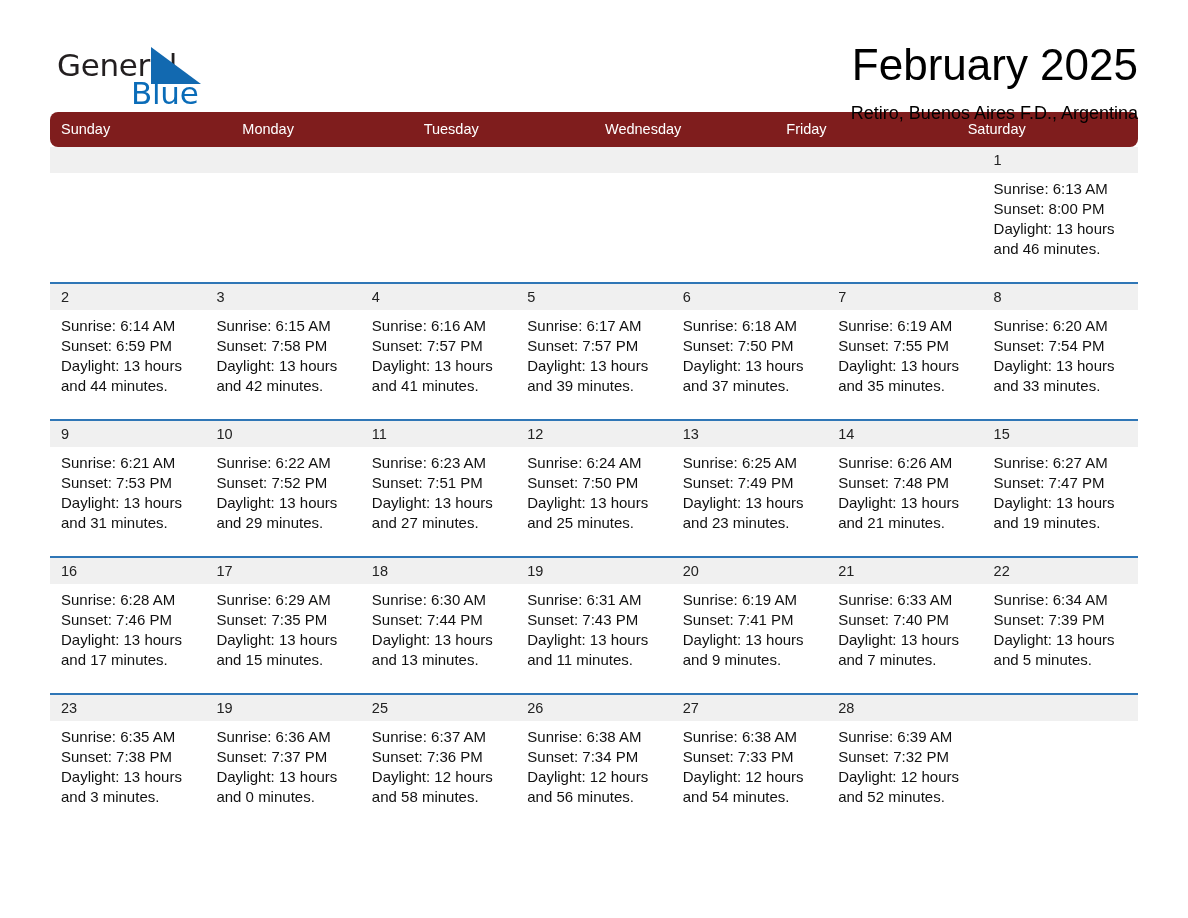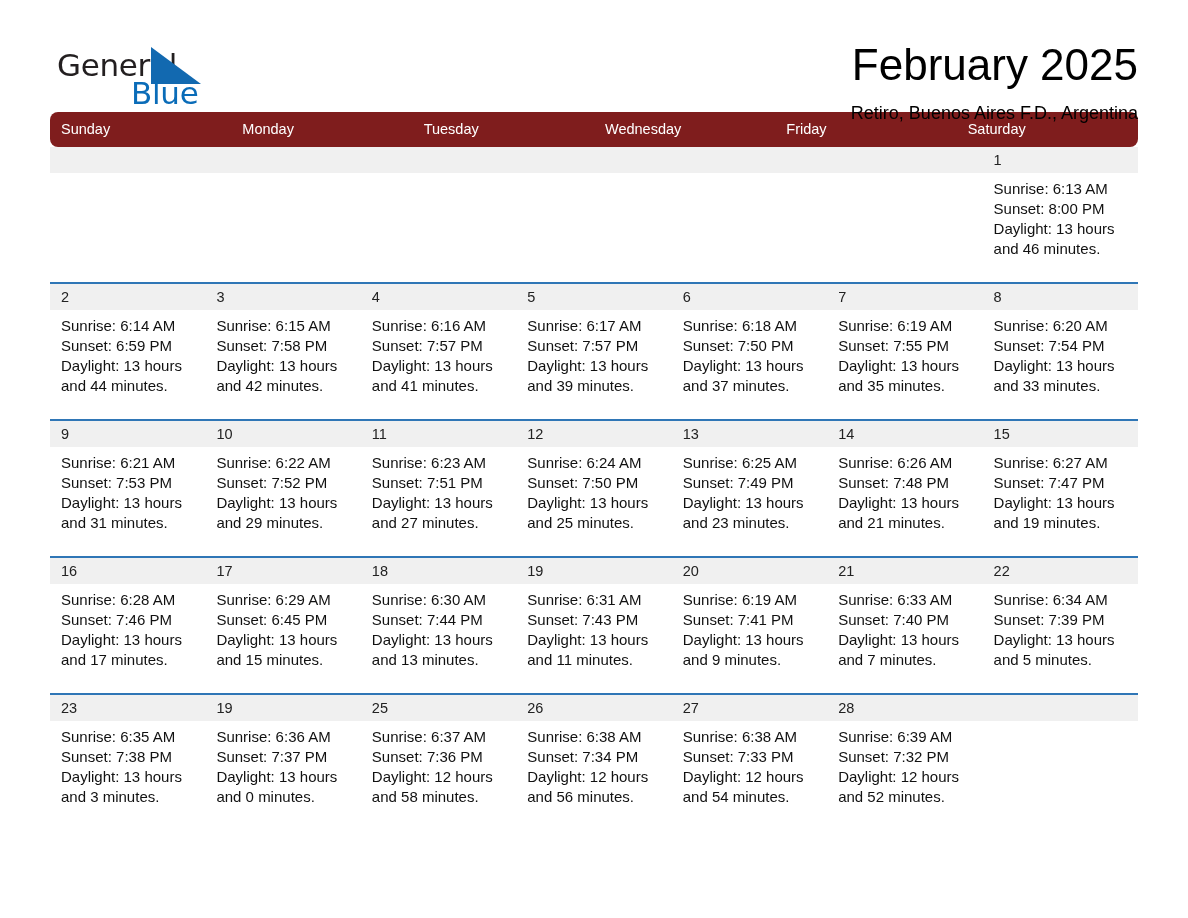--- a/index.html
+++ b/index.html
@@ -381,21 +381,21 @@
               <div>Sunrise: 6:28 AM</div>
               <div>Sunset: 7:46 PM</div>
               <div>Daylight: 13 hours</div>
               <div>and 17 minutes.</div>
             </div>
           </div>
           <div class="day-cell">
             <div class="day-number">17</div>
             <div class="day-info">
               <div>Sunrise: 6:29 AM</div>
-              <div>Sunset: 6:45 PM</div>
+              <div>Sunset: 7:35 PM</div>
               <div>Daylight: 13 hours</div>
               <div>and 15 minutes.</div>
             </div>
           </div>
           <div class="day-cell">
             <div class="day-number">18</div>
             <div class="day-info">
               <div>Sunrise: 6:30 AM</div>
               <div>Sunset: 7:44 PM</div>
               <div>Daylight: 13 hours</div>

